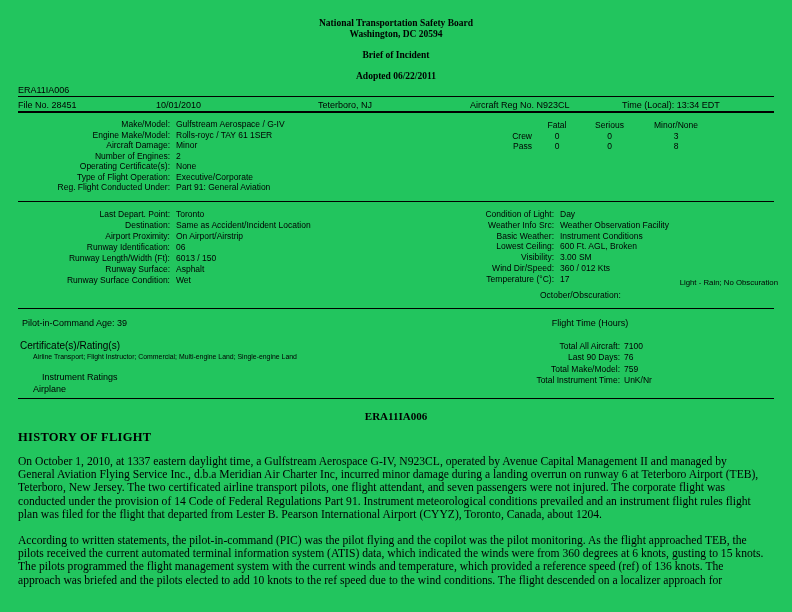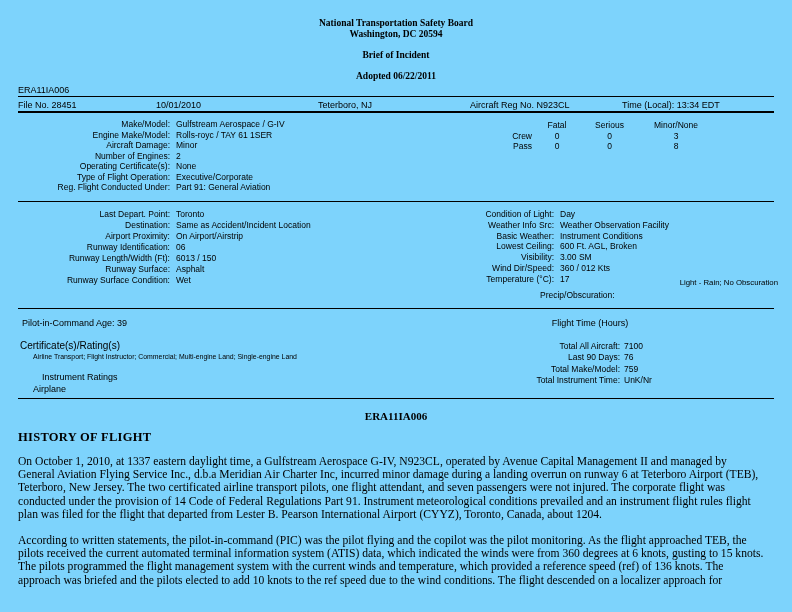--- a/index.html
+++ b/index.html
@@ -1,17 +1,17 @@
 <!DOCTYPE html>
 <html><head>
 <meta charset="utf-8">
 <style>
   html,body { margin:0; padding:0; background:#ffffff; }
   .page {
-    position:relative; width:792px; height:612px; background:#7dd3fc;
+    position:relative; width:792px; height:612px; background:#22c55e;
     color:#000; font-family:"Liberation Sans", sans-serif; overflow:hidden;
   }
   
   .dochead { position:absolute; left:0; width:100%; text-align:center;
     font-family:"Liberation Serif", serif; font-weight:bold; font-size:9.5px; }
   
   .rule { position:absolute; left:18px; width:756px; background:#000; height:1px; }
   .rule.thick { height:2px; }
   
   .caseid { position:absolute; left:18px; top:85px; font-size:9px; }
@@ -188,21 +188,21 @@
     <div class="frow">
         <span class="flabel">Wind Dir/Speed:</span>
         <span class="fvalue">360 / 012 Kts</span>
       </div>
     <div class="frow">
         <span class="flabel">Temperature (°C):</span>
         <span class="fvalue">17</span>
       </div>
   </div>
   <div class="precip-val">Light - Rain; No Obscuration</div>
-  <div class="precip-lab">Precip/Obscuration:</div>
+  <div class="precip-lab">October/Obscuration:</div>
 
   <div class="rule" style="top:308px"></div>
 
   <div class="pilot-age">Pilot-in-Command Age: 39</div>
   <div class="cert-head">Certificate(s)/Rating(s)</div>
   <div class="cert-val">Airline Transport; Flight Instructor; Commercial; Multi-engine Land; Single-engine Land</div>
   <div class="instr-head">Instrument Ratings</div>
   <div class="instr-val">Airplane</div>
 
   <div class="ft-head">Flight Time (Hours)</div>

